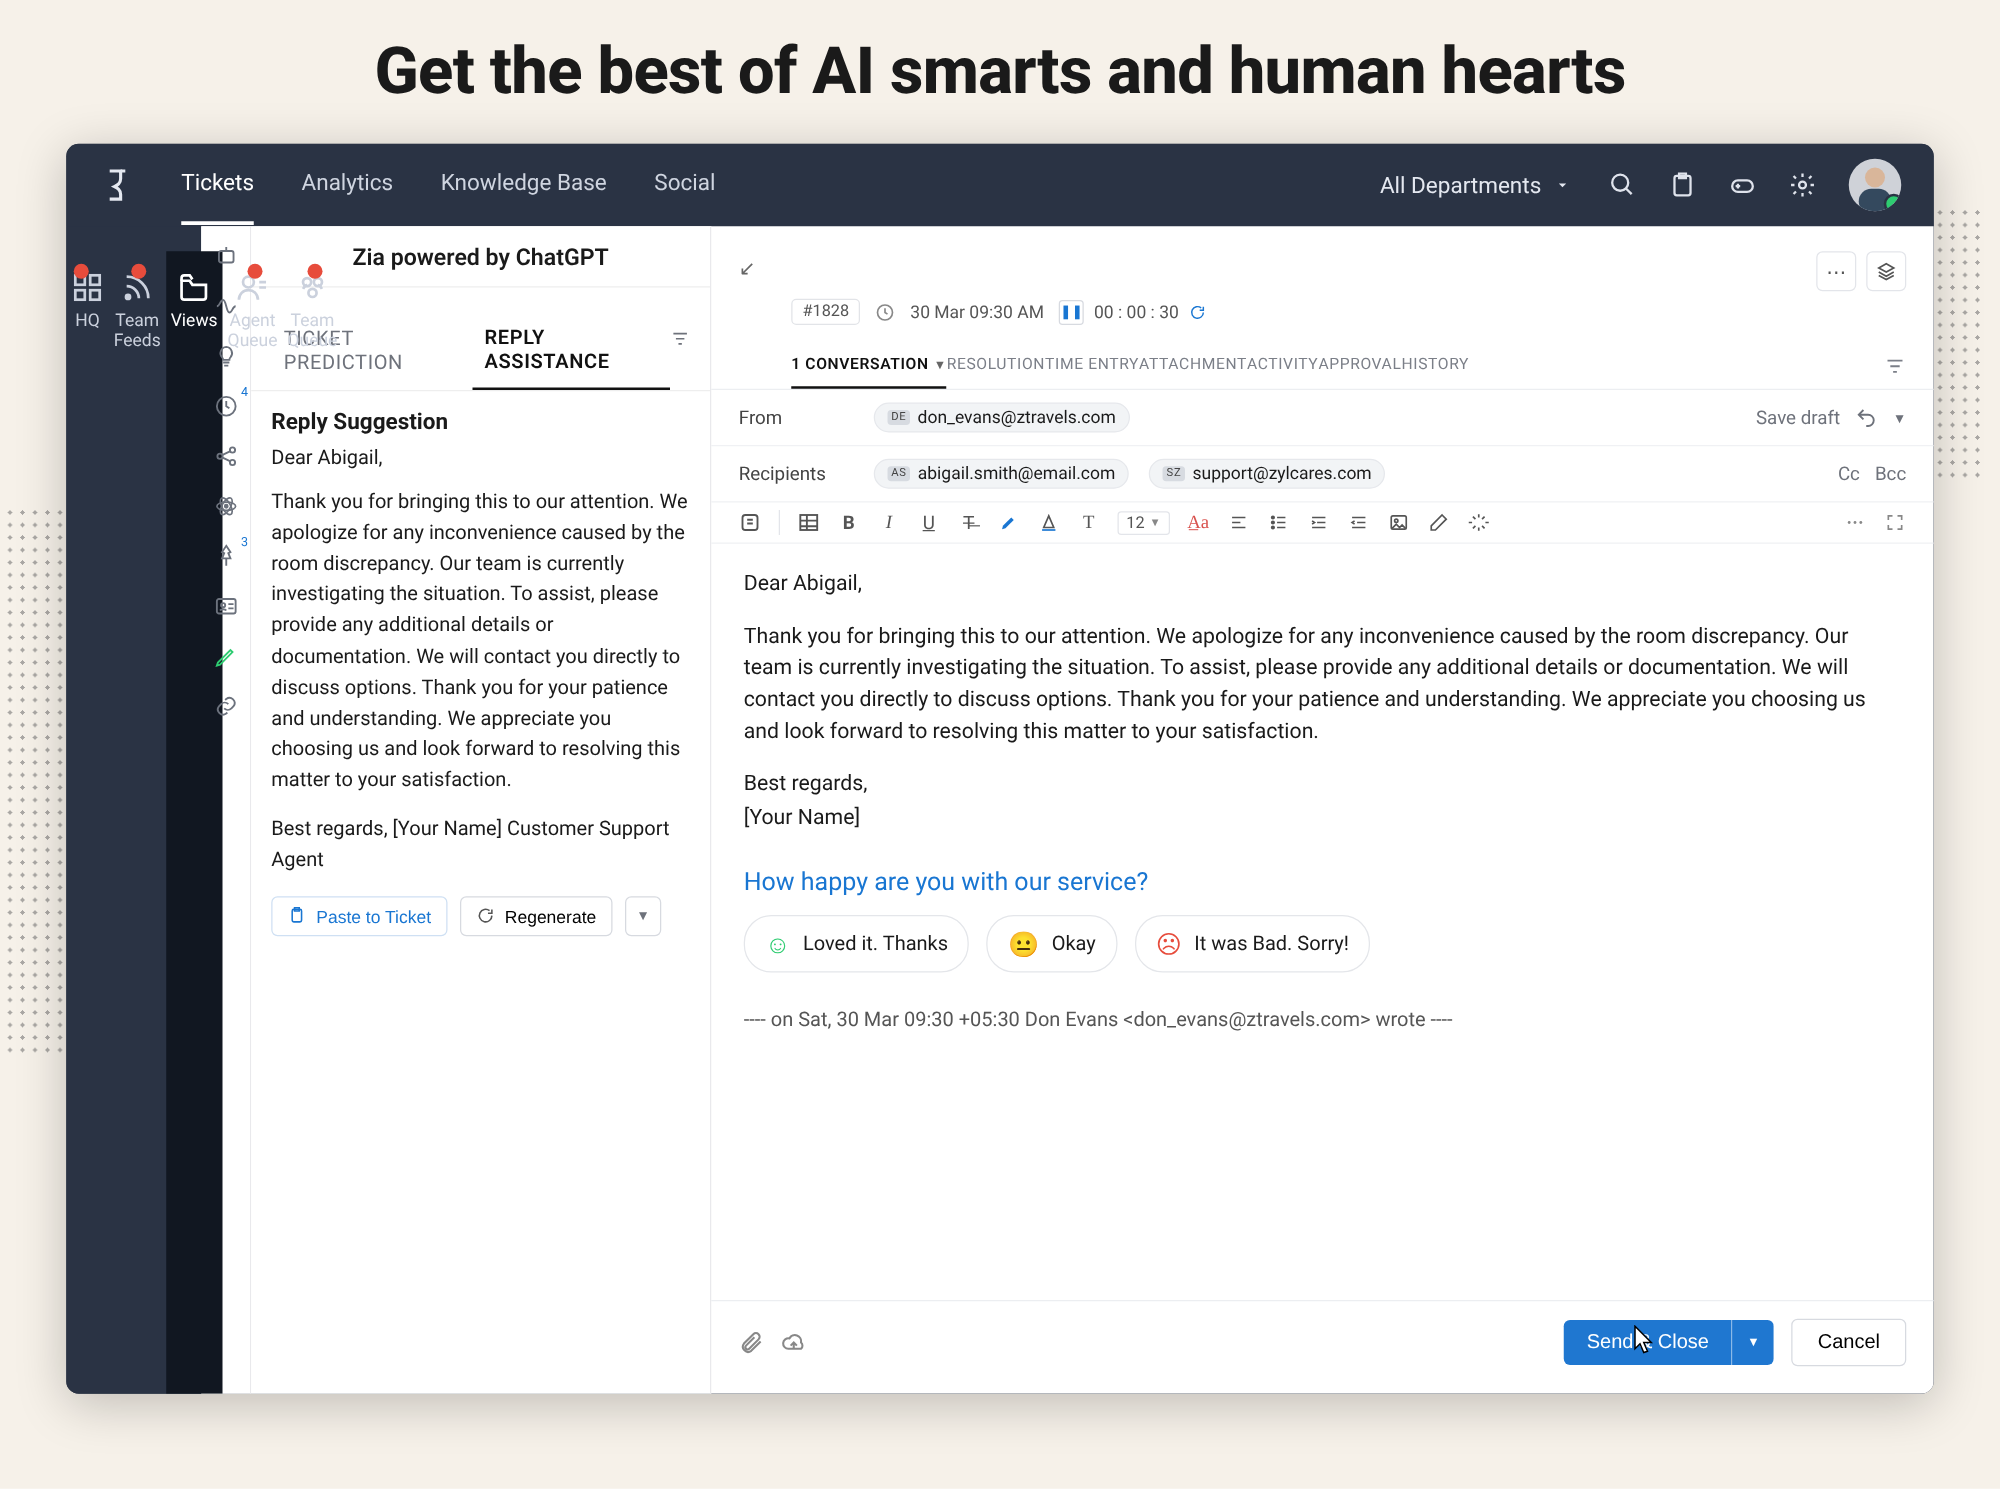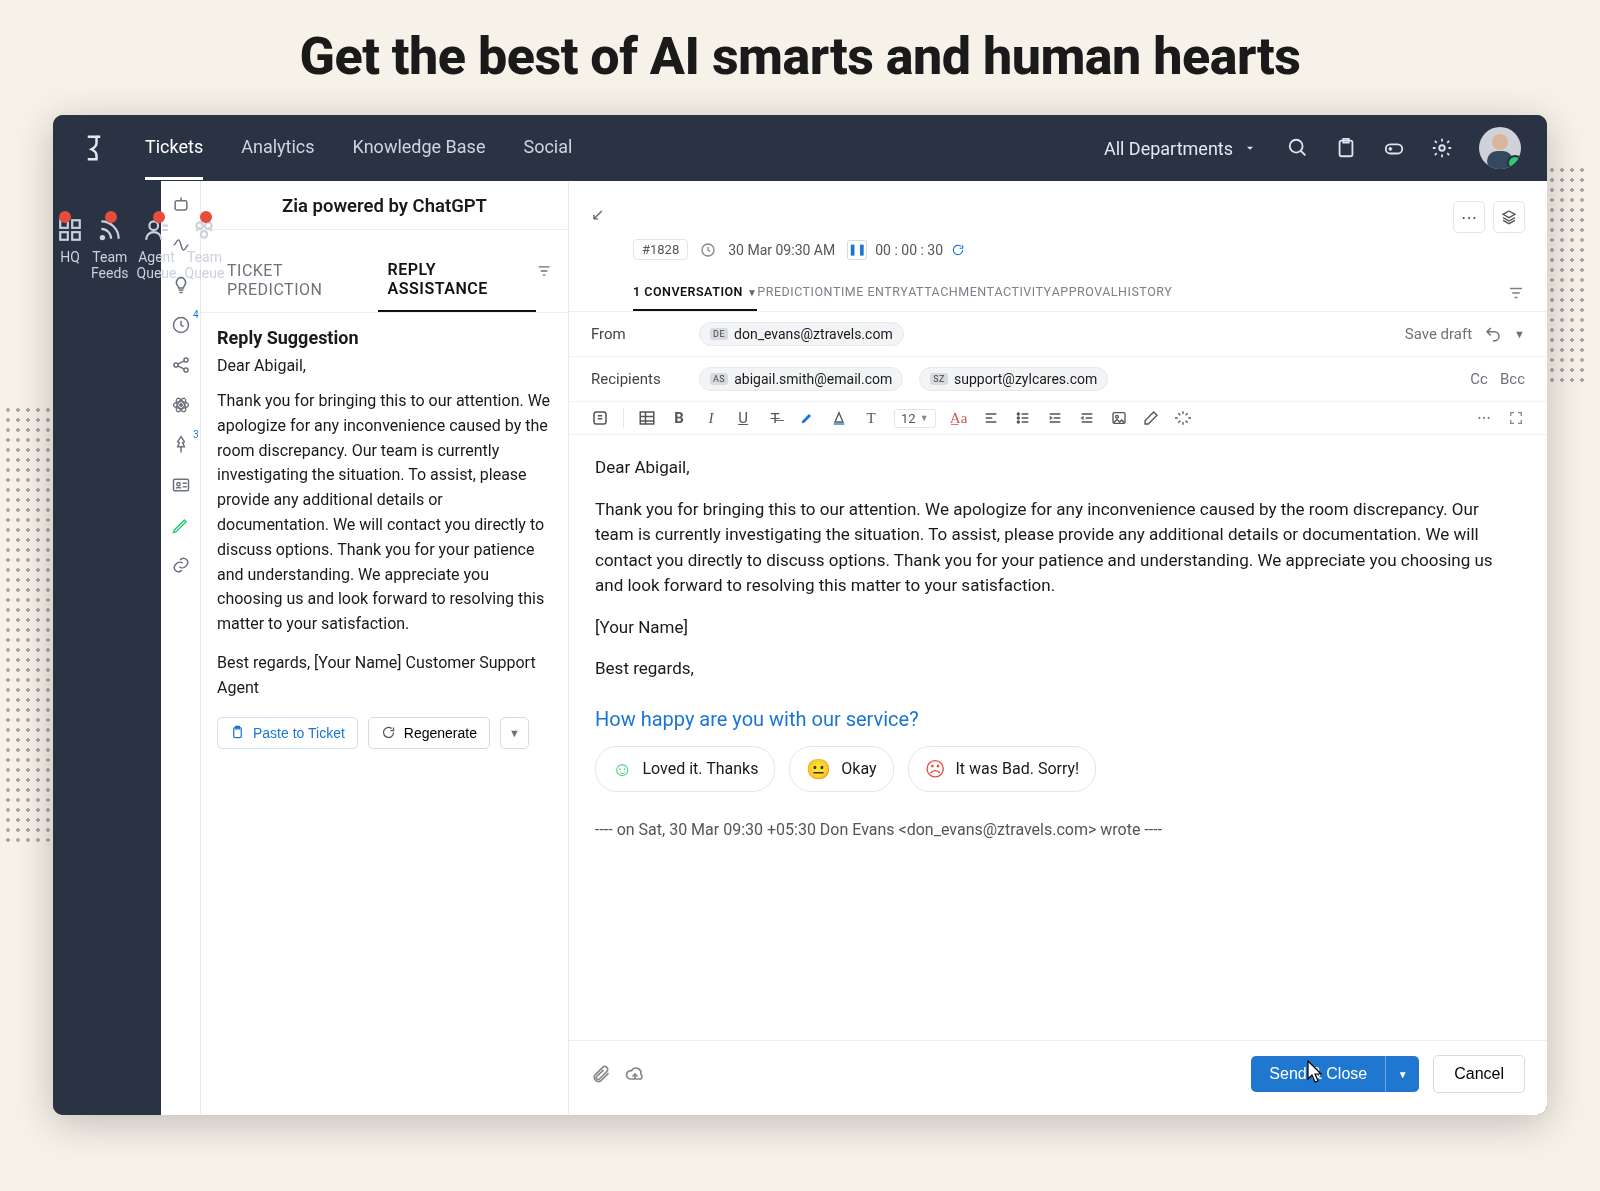--- a/index.html
+++ b/index.html
@@ -254,20 +254,27 @@
         </div>
         <div class="rail-item">
           <span class="rail-dot"></span>
           <svg class="rail-icon" viewBox="0 0 24 24" fill="none" stroke="currentColor" stroke-width="2">
               <path d="M4 4a16 16 0 0 1 16 16M4 11a9 9 0 0 1 9 9"></path>
               <circle cx="5" cy="19" r="1.5" fill="currentColor"></circle>
             </svg>
           <span style="white-space:pre-line">Team
 Feeds</span>
         </div>
+        <div class="rail-item active">
+          <svg class="rail-icon" viewBox="0 0 24 24" fill="none" stroke="currentColor" stroke-width="2">
+              <path d="M3 7h6l2 3h10v9a2 2 0 0 1-2 2H5a2 2 0 0 1-2-2V7z"></path>
+              <path d="M3 7V5a2 2 0 0 1 2-2h4l2 3"></path>
+            </svg>
+          <span>Views</span>
+        </div>
         <div class="rail-item">
           <span class="rail-dot"></span>
           <svg class="rail-icon" viewBox="0 0 24 24" fill="none" stroke="currentColor" stroke-width="2">
               <circle cx="9" cy="8" r="4"></circle>
               <path d="M2 21c0-4 3-7 7-7s7 3 7 7M17 8h5M17 12h5"></path>
             </svg>
           <span style="white-space:pre-line">Agent
 Queue</span>
         </div>
         <div class="rail-item">
@@ -398,21 +405,21 @@
               <span class="pause">❚❚</span>
               <span>00 : 00 : 30</span>
               <svg width="14" height="14" class="re" viewBox="0 0 24 24" fill="none" stroke="currentColor" stroke-width="2">
                   <path d="M20 12a8 8 0 1 1-3-6.3M20 4v5h-5"></path>
                 </svg>
             </div>
           </div>
 
           <div class="tkt-tabs">
             <div class="tkt-tab active"><span>1 CONVERSATION</span><span class="dd">▼</span></div>
-            <div class="tkt-tab">PREDICTION</div>
+            <div class="tkt-tab">RESOLUTION</div>
             <div class="tkt-tab">TIME ENTRY</div>
             <div class="tkt-tab">ATTACHMENT</div>
             <div class="tkt-tab">ACTIVITY</div>
             <div class="tkt-tab">APPROVAL</div>
             <div class="tkt-tab">HISTORY</div>
             <svg width="18" height="18" style="margin:10px 0 0 auto;color:#7b7f88" viewBox="0 0 24 24" fill="none" stroke="currentColor" stroke-width="2">
                 <path d="M4 6h16M7 12h10M10 18h4"></path>
               </svg>
           </div>
 
@@ -506,22 +513,22 @@
                 <circle cx="19" cy="12" r="1.7"></circle>
               </svg>
             <svg width="16" height="16" class="tb" viewBox="0 0 24 24" fill="none" stroke="#888" stroke-width="2">
                 <path d="M4 9V4h5M20 9V4h-5M4 15v5h5M20 15v5h-5"></path>
               </svg>
           </div>
 
           <div class="editor">
             <p>Dear Abigail,</p>
             <p>Thank you for bringing this to our attention. We apologize for any inconvenience caused by the room discrepancy. Our team is currently investigating the situation. To assist, please provide any additional details or documentation. We will contact you directly to discuss options. Thank you for your patience and understanding. We appreciate you choosing us and look forward to resolving this matter to your satisfaction.</p>
+            <p style="margin-bottom:2px">Best regards,</p>
             <p>[Your Name]</p>
-            <p style="margin-bottom:2px">Best regards,</p>
             <div class="survey-q">How happy are you with our service?</div>
             <div class="survey-row">
               <div class="survey-chip">
                   <span class="face" style="color:#2ecc71">☺</span>
                   <span>Loved it. Thanks</span>
                 </div>
               <div class="survey-chip">
                   <span class="face" style="color:#f1c40f">😐</span>
                   <span>Okay</span>
                 </div>

